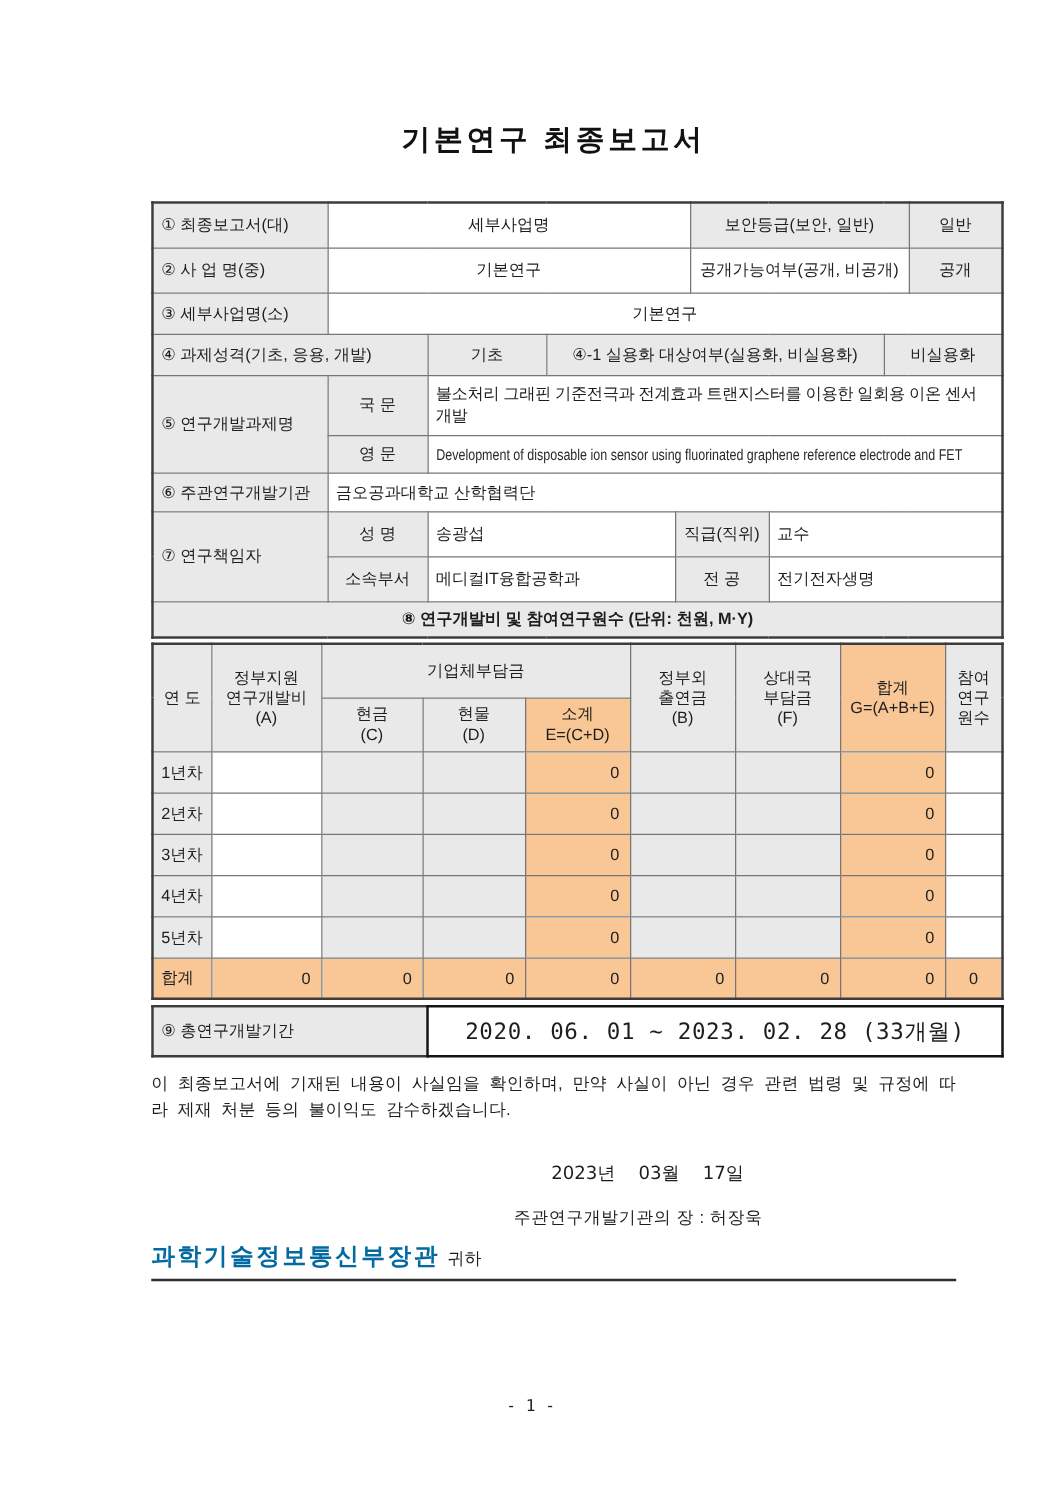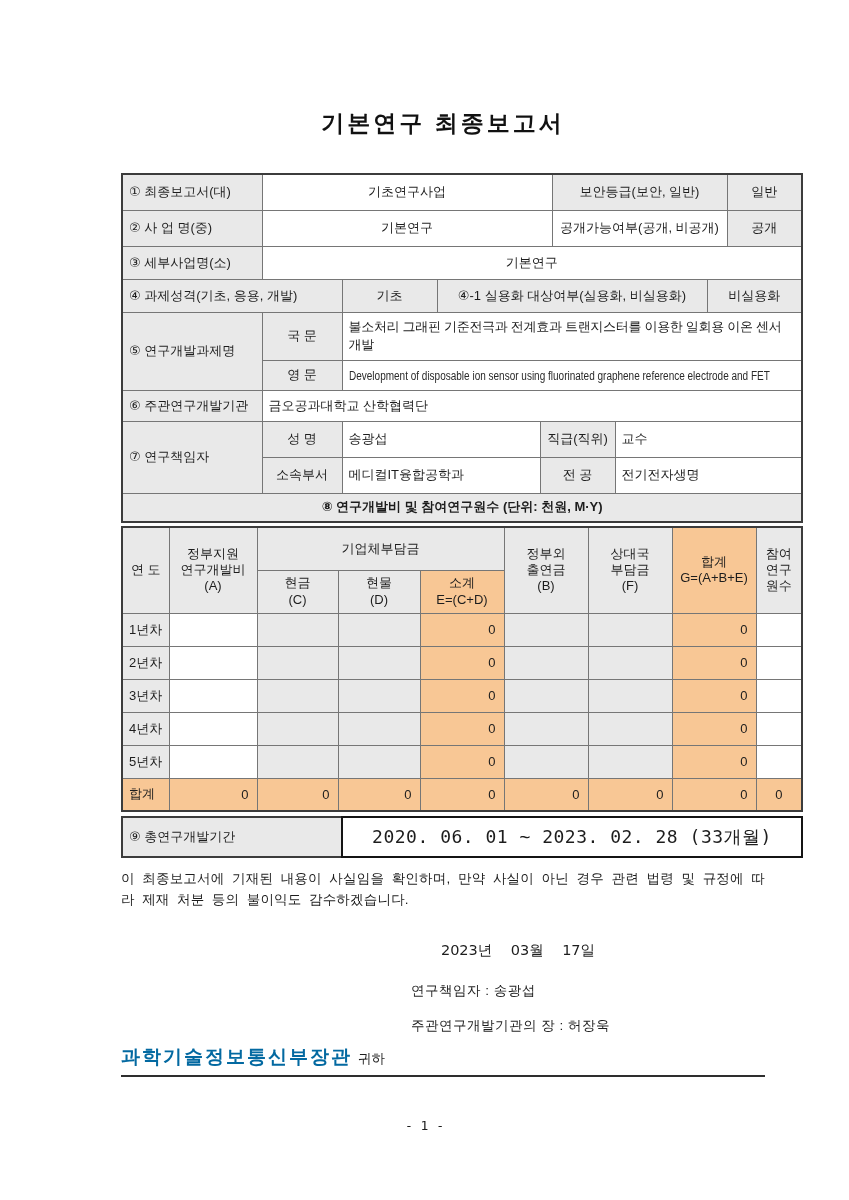--- a/index.html
+++ b/index.html
@@ -5,21 +5,21 @@
   * { margin: 0; padding: 0; box-sizing: border-box; }
   html, body { width: 849px; background: #ffffff; }
   body {
     font-family: "Liberation Sans", "DejaVu Sans", sans-serif;
     color: #1d1d1d;
     position: relative;
     height: 1200px;
     overflow: hidden;
   }
   .page { position: relative; width: 849px; height: 1200px; }
-  .content { position: absolute; left: 85px; top: 16px; width: 680px; padding-left: 36px; }
+  .content { position: absolute; left: 85px; top: 4px; width: 680px; padding-left: 36px; }
 
   .doc-title {
     margin-top: 92px;
     text-align: center;
     font-size: 23px;
     font-weight: bold;
     letter-spacing: 3px;
     color: #111;
   }
 
@@ -112,21 +112,21 @@
         <col style="width:103px">
           <col style="width:12px">
           <col style="width:63px">
         <col style="width:92px">
           <col style="width:20px">
           <col style="width:75px">
       </colgroup>
       <tbody>
           <tr>
         <td class="gray lft">① 최종보고서(대)</td>
-        <td class="ctr" colspan="4">기초연구사업</td>
+        <td class="ctr" colspan="4">세부사업명</td>
         <td class="gray ctr" colspan="3">보안등급(보안, 일반)</td>
         <td class="gray ctr">일반</td>
       </tr>
       <tr>
         <td class="gray lft">② 사  업  명(중)</td>
         <td class="ctr" colspan="4">기본연구</td>
         <td class="ctr" colspan="3">공개가능여부(공개, 비공개)</td>
         <td class="gray ctr">공개</td>
       </tr>
       <tr class="r-h33">
@@ -288,21 +288,20 @@
           <tr>
         <td class="gray lft">⑨ 총연구개발기간</td>
         <td class="period-value">2020. 06. 01 ~ 2023. 02. 28 (33개월)</td>
       </tr>
     </tbody>
       </table>
 
     <p class="declaration">이 최종보고서에 기재된 내용이 사실임을 확인하며, 만약 사실이 아닌 경우 관련 법령 및 규정에 따라 제재 처분 등의 불이익도 감수하겠습니다.</p>
 
     <div class="sig-date">2023년    03월    17일</div>
-    <div class="sig-line">연구책임자 : 송광섭</div>
     <div class="sig-line2">주관연구개발기관의 장 : 허장욱</div>
 
     <div class="addressee-row">
       <span class="addressee">과학기술정보통신부장관</span><span class="addressee-suffix">귀하</span>
     </div>
 
   </div>
 
   <div class="page-footer">- 1 -</div>
 </div>

